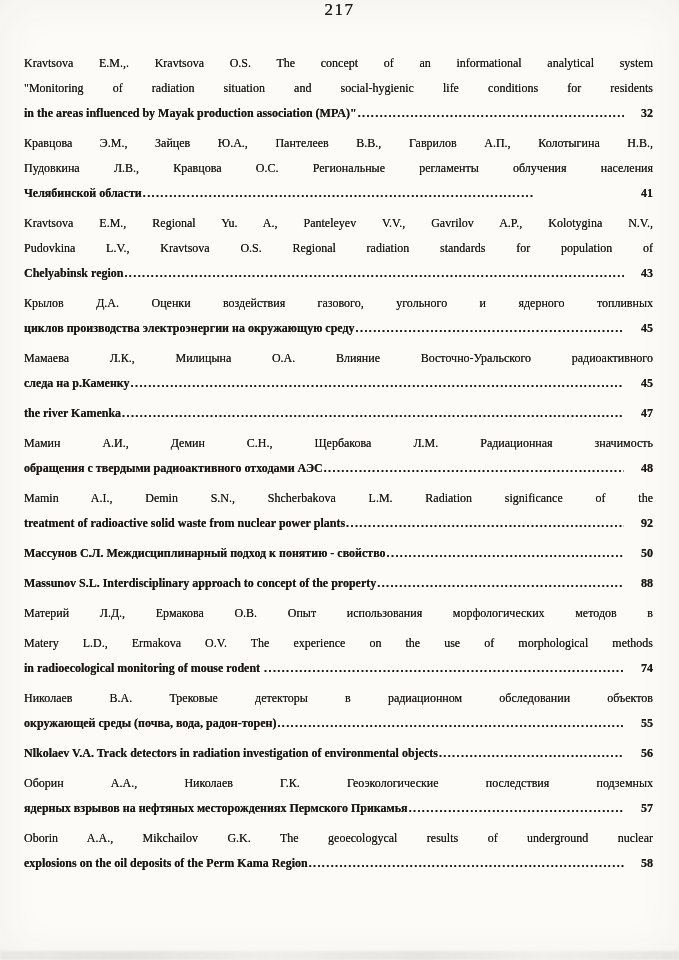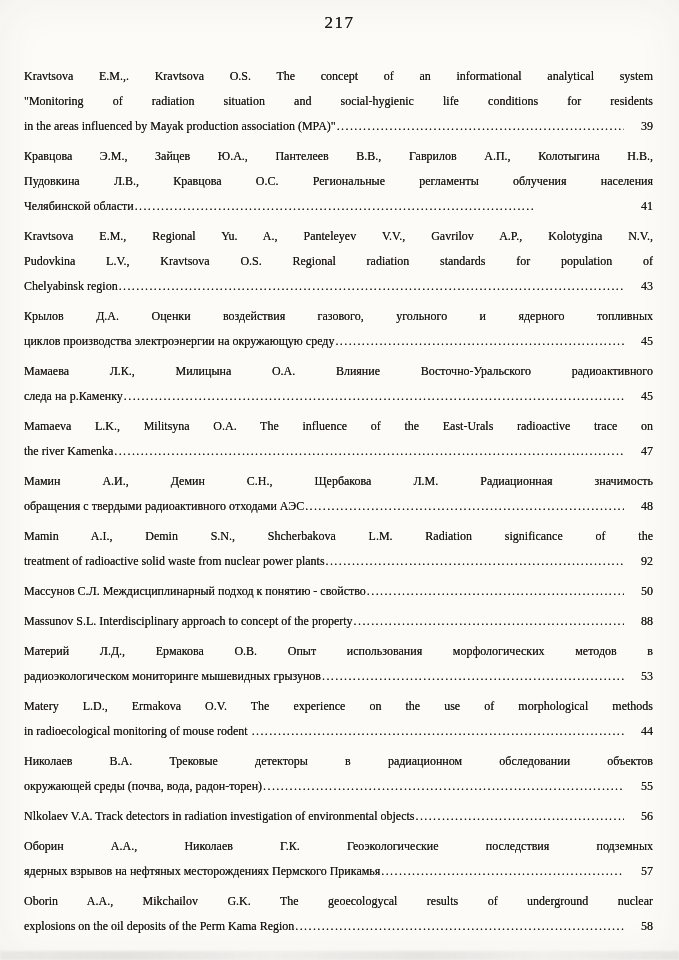--- a/index.html
+++ b/index.html
@@ -12,21 +12,20 @@
     width: 679px;
     height: 960px;
     margin: 0 auto;
     background: #fcfbf8;
     overflow: hidden;
     font-family: "Liberation Serif", serif;
     color: #1b1713;
     box-shadow: inset 0 0 45px rgba(70,60,50,0.06);
   }
   .page-header {
-    padding-top: 13px;
     height: 27px;
     text-align: center;
     font-size: 17px;
     letter-spacing: 1.5px;
     text-shadow: 0 0 0.6px rgba(25,18,12,0.8);
   }
   .toc {
     margin-top: 24px;
     padding: 0 26px 0 24px;
   }
@@ -36,20 +35,21 @@
     line-height: 25px;
     text-shadow: 0 0 0.6px rgba(25,18,12,0.8);
   }
   .line.justify {
     text-align: justify;
     text-align-last: justify;
   }
   .line.last {
     display: flex;
     align-items: center;
+    font-weight: bold;
   }
   .line.last .text {
     flex: 0 0 auto;
     white-space: pre;
   }
   .leader {
     flex: 1 1 auto;
     overflow: hidden;
     white-space: nowrap;
     margin: 0 1px;
@@ -91,21 +91,21 @@
   <div class="page-header">
     <span>217</span>
   </div>
   <div class="toc">
       <div class="entry">
         <div class="line justify">Kravtsova E.M.,. Kravtsova O.S. The concept of an informational analytical system</div>
         <div class="line justify">"Monitoring of radiation situation and social-hygienic life conditions for residents</div>
         <div class="line last">
           <span class="text">in the areas influenced by Mayak production association (MPA)"</span>
           <span class="leader"></span>
-          <span class="pagenum">39</span>
+          <span class="pagenum">32</span>
         </div>
       </div>
       <div class="entry leader-gap">
         <div class="line justify">Кравцова Э.М., Зайцев Ю.А., Пантелеев В.В., Гаврилов А.П., Колотыгина Н.В.,</div>
         <div class="line justify">Пудовкина Л.В., Кравцова О.С. Региональные регламенты облучения населения</div>
         <div class="line last">
           <span class="text">Челябинской области</span>
           <span class="leader"></span>
           <span class="pagenum">41</span>
         </div>
@@ -129,21 +129,20 @@
       </div>
       <div class="entry">
         <div class="line justify">Мамаева Л.К., Милицына О.А. Влияние Восточно-Уральского радиоактивного</div>
         <div class="line last">
           <span class="text">следа на р.Каменку</span>
           <span class="leader"></span>
           <span class="pagenum">45</span>
         </div>
       </div>
       <div class="entry">
-        <div class="line justify">Mamaeva L.K., Militsyna O.A. The influence of the East-Urals radioactive trace on</div>
         <div class="line last">
           <span class="text">the river Kamenka</span>
           <span class="leader"></span>
           <span class="pagenum">47</span>
         </div>
       </div>
       <div class="entry">
         <div class="line justify">Мамин А.И., Демин С.Н., Щербакова Л.М. Радиационная значимость</div>
         <div class="line last">
           <span class="text">обращения с твердыми радиоактивного отходами АЭС</span>
@@ -168,32 +167,27 @@
       </div>
       <div class="entry">
         <div class="line last">
           <span class="text">Massunov S.L. Interdisciplinary approach to concept of the property</span>
           <span class="leader"></span>
           <span class="pagenum">88</span>
         </div>
       </div>
       <div class="entry">
         <div class="line justify">Материй Л.Д., Ермакова О.В. Опыт использования морфологических методов в</div>
-        <div class="line last">
-          <span class="text">радиоэкологическом мониторинге мышевидных грызунов</span>
-          <span class="leader"></span>
-          <span class="pagenum">53</span>
-        </div>
       </div>
       <div class="entry">
         <div class="line justify">Matery L.D., Ermakova O.V. The experience on the use of morphological methods</div>
         <div class="line last">
           <span class="text">in radioecological monitoring of mouse rodent </span>
           <span class="leader"></span>
-          <span class="pagenum">44</span>
+          <span class="pagenum">74</span>
         </div>
       </div>
       <div class="entry">
         <div class="line justify">Николаев В.А. Трековые детекторы в радиационном обследовании объектов</div>
         <div class="line last">
           <span class="text">окружающей среды (почва, вода, радон-торен)</span>
           <span class="leader"></span>
           <span class="pagenum">55</span>
         </div>
       </div>

